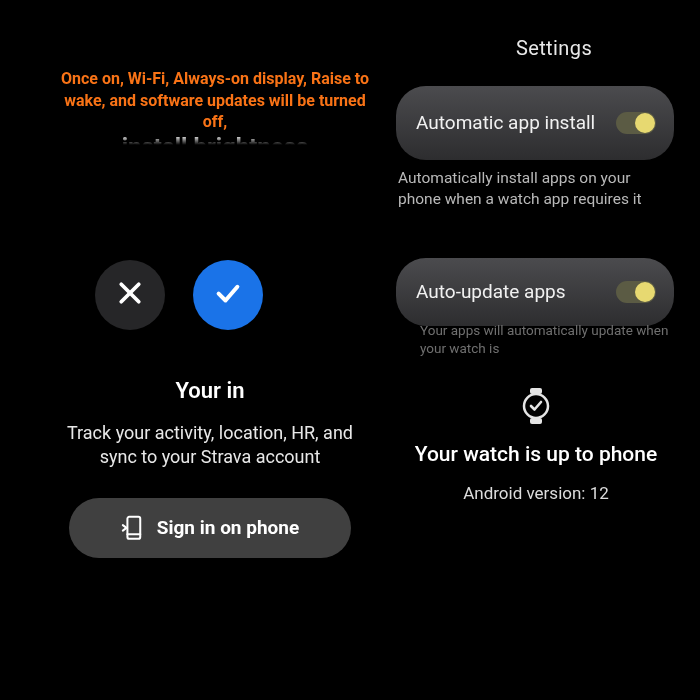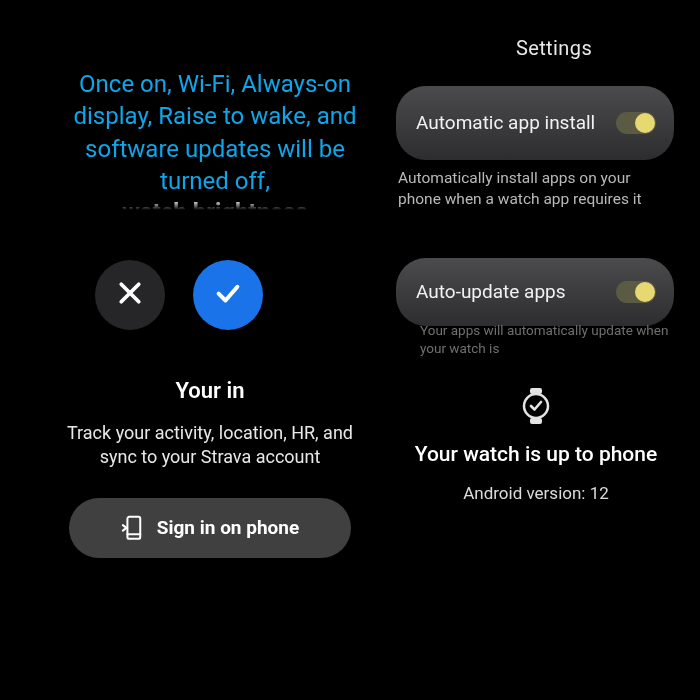--- a/index.html
+++ b/index.html
@@ -21,24 +21,24 @@
 
   
   .warning-block {
     position: absolute;
     top: 68px;
     left: 55px;
     width: 320px;
     text-align: center;
   }
   .warning-text {
-    font-size: 24px;
-    font-weight: 400;
+    font-size: 16px;
+    font-weight: 700;
     line-height: 1.35;
-    color: #0ea5e9;
+    color: #f97316;
   }
   .warning-fade {
     font-size: 24px;
     font-weight: 700;
     line-height: 1.0;
     color: #fff;
     -webkit-mask-image: linear-gradient(180deg, #000 0%, rgba(0,0,0,0) 55%);
     mask-image: linear-gradient(180deg, #000 0%, rgba(0,0,0,0) 55%);
     height: 18px;
     overflow: hidden;
@@ -192,21 +192,21 @@
   }
 
 </style>
 </head>
 <body>
 
 <div class="container">
 
   <div class="warning-block">
     <div class="warning-text">Once on, Wi-Fi, Always-on display, Raise to wake, and software updates will be turned off,</div>
-    <div class="warning-fade">watch brightness</div>
+    <div class="warning-fade">install brightness</div>
   </div>
 
   <div class="action-row">
     <div class="circle-btn cancel">
       <span>
         <svg viewBox="0 0 24 24" fill="none" stroke="#fff" stroke-width="3" stroke-linecap="round">
           <line x1="5" y1="5" x2="19" y2="19"></line>
             <line x1="19" y1="5" x2="5" y2="19"></line>
         </svg>
       </span>

